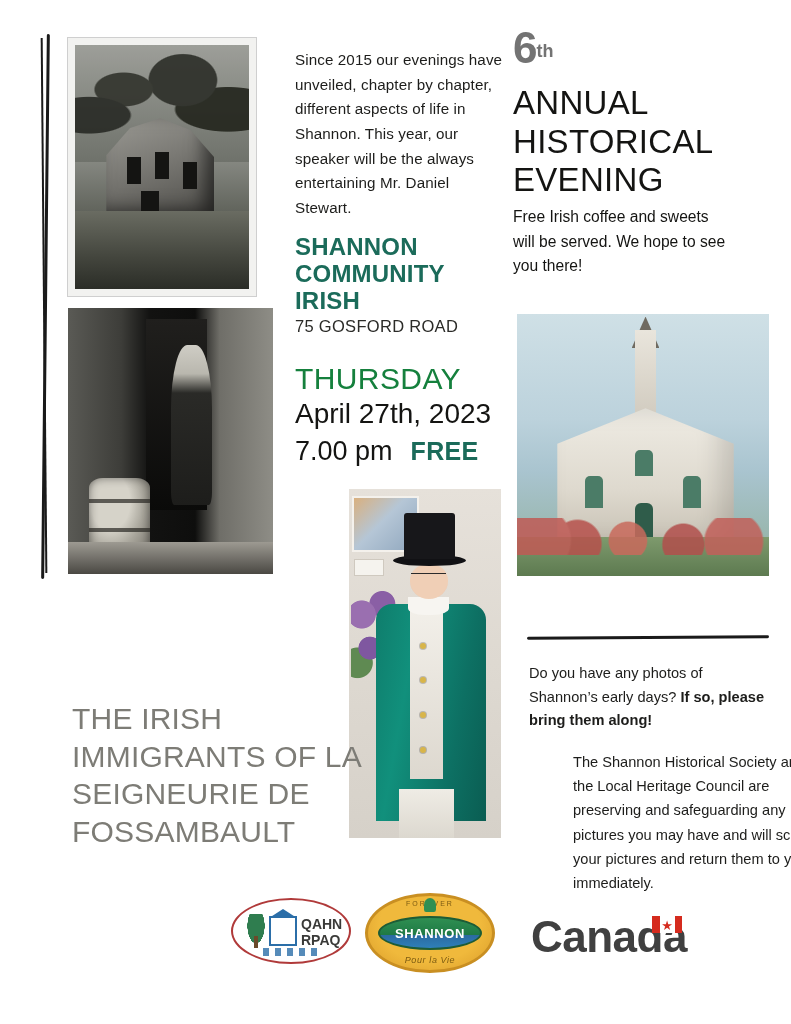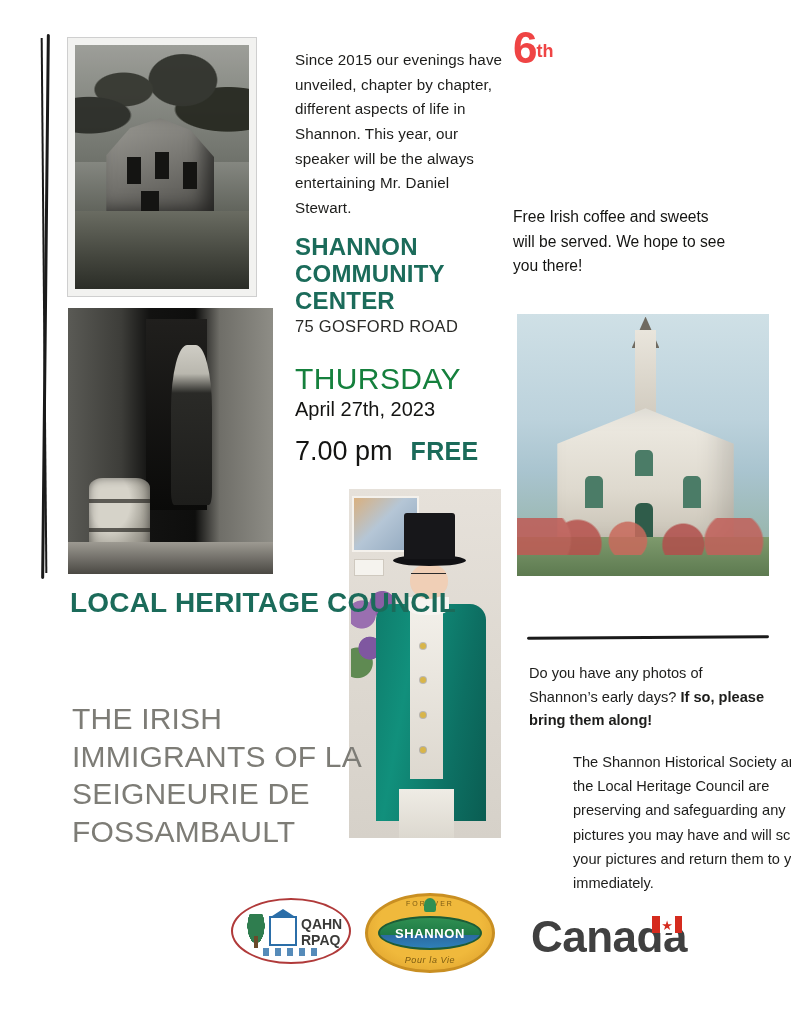--- a/index.html
+++ b/index.html
@@ -234,34 +234,34 @@
   .address {
     position:absolute; left:295px; top:317px;
     font-size:16.5px; color:#2b2b28; letter-spacing:.3px;
   }
   .day {
     position:absolute; left:295px; top:362px;
     font-size:30px; color:#15803d; letter-spacing:.4px;
   }
   .date {
     position:absolute; left:295px; top:398px;
-    font-size:20px; color:#141412;
+    font-size:28px; color:#141412;
   }
   .time-row {
     position:absolute; left:295px; top:436px;
     display:flex; align-items:baseline; gap:18px;
   }
   .time { font-size:27px; color:#141412; }
   .free {
     font-size:25px; font-weight:bold; color:#1b6b5a; letter-spacing:.3px;
   }
 
   .sixth {
     position:absolute; left:513px; top:26px;
-    color:#ef4444; font-weight:bold;
+    color:#737373; font-weight:bold;
   }
   .sixth .num { font-size:44px; line-height:1; letter-spacing:-1px; }
   .sixth .ord { font-size:18px; vertical-align:super; }
   .annual {
     position:absolute; left:513px; top:84px; width:250px;
     font-size:33px; line-height:1.17; color:#141412; letter-spacing:.3px;
   }
   .coffee {
     position:absolute; left:513px; top:205px; width:215px;
     font-size:15.6px; font-weight:normal; line-height:1.58; color:#141412;
@@ -428,36 +428,36 @@
     <div class="pm-trousers"></div>
     <div class="pm-collar"></div>
     <div class="pm-face"></div>
     <div class="pm-glasses"></div>
     <div class="pm-brim"></div>
     <div class="pm-hat"></div>
   </div>
 
   <div class="intro">Since 2015 our evenings have unveiled, chapter by chapter, different aspects of life in Shannon. This year, our speaker will be the always entertaining Mr. Daniel Stewart.</div>
 
-  <div class="venue">SHANNON COMMUNITY CENTER</div>
+  <div class="venue">SHANNON COMMUNITY IRISH</div>
   <div class="address">75 GOSFORD ROAD</div>
 
   <div class="day">THURSDAY</div>
   <div class="date">April 27th, 2023</div>
   <div class="time-row">
     <span class="time">7.00 pm</span>
     <span class="free">FREE</span>
   </div>
 
   <div class="sixth">
     <span class="num">6</span><span class="ord">th</span>
   </div>
+  <div class="annual">ANNUAL HISTORICAL EVENING</div>
   <div class="coffee">Free Irish coffee and sweets will be served. We hope to see you there!</div>
 
-  <div class="lhc">LOCAL HERITAGE COUNCIL</div>
   <div class="topic">THE IRISH IMMIGRANTS OF LA SEIGNEURIE DE FOSSAMBAULT</div>
 
   <div class="ask">
     <span>Do you have any photos of Shannon’s early days? </span><b>If so, please bring them along!</b>
   </div>
   <div class="preserve">The Shannon Historical Society and the Local Heritage Council are preserving and safeguarding any pictures you may have and will scan your pictures and return them to you immediately.</div>
 
   <div class="logo-qahn">
     <div class="qahn-tree"></div>
     <div class="qahn-house"></div>

